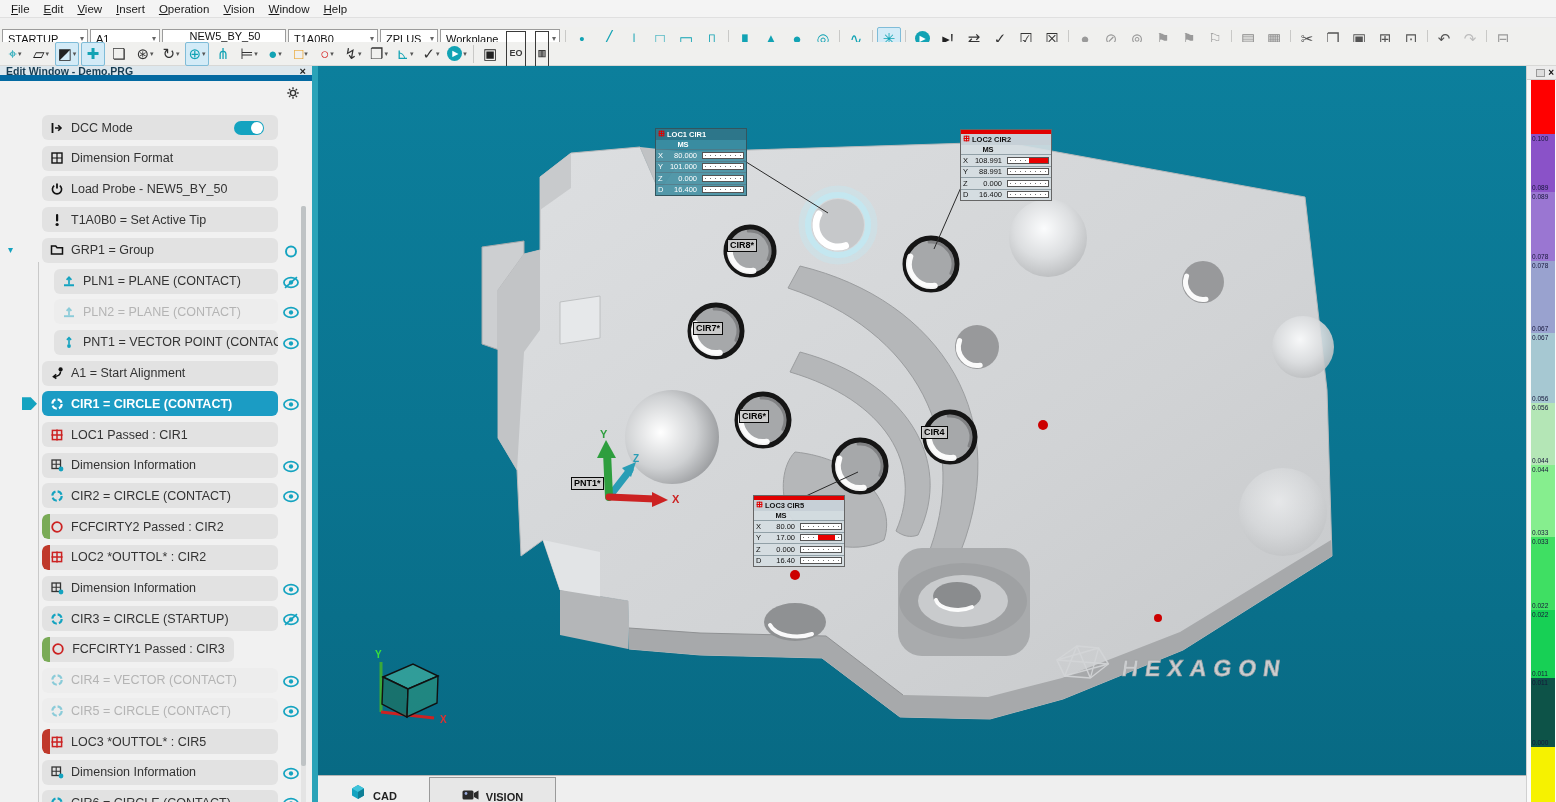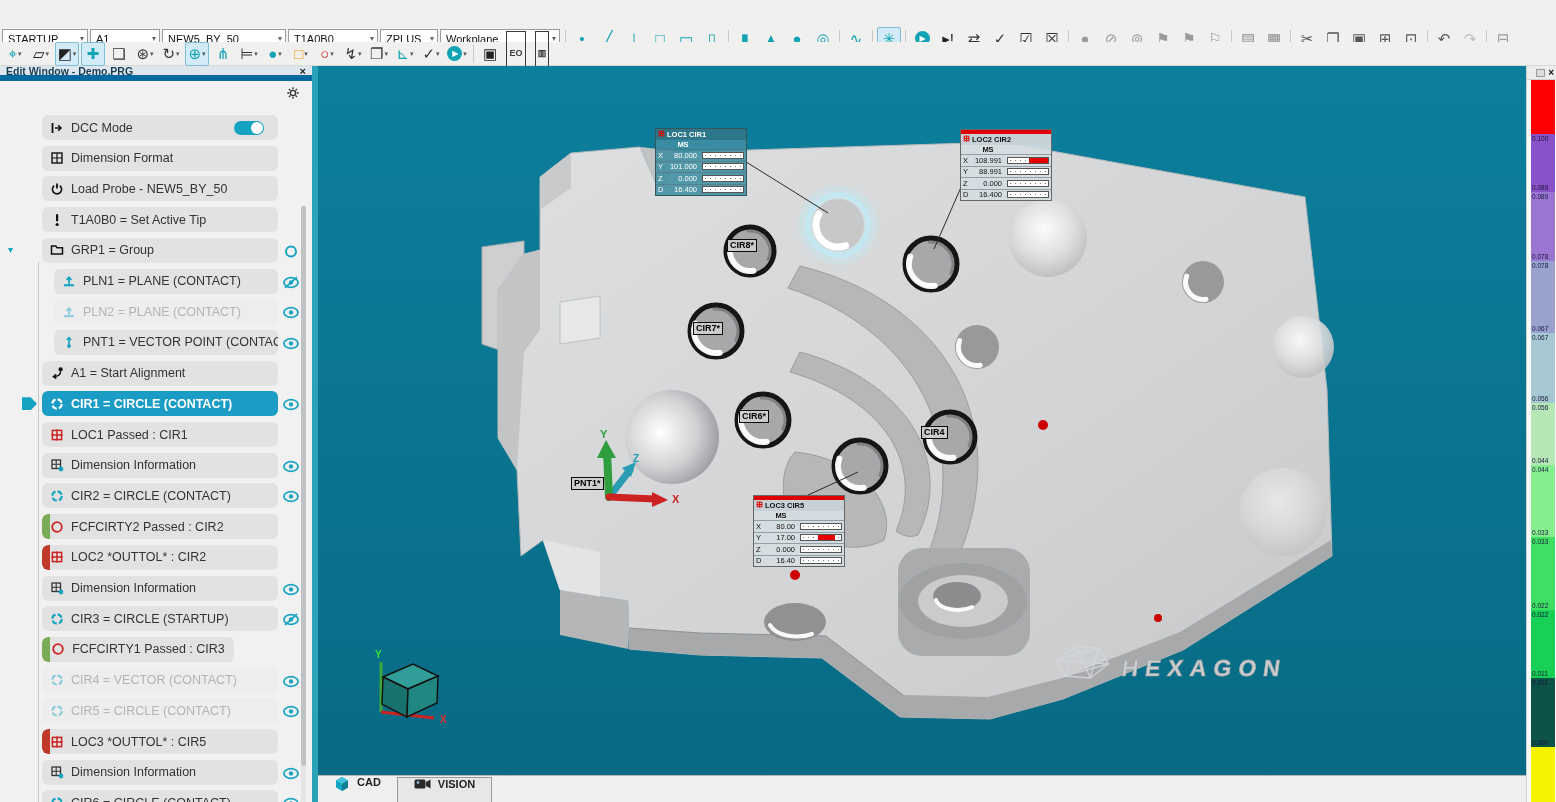--- a/index.html
+++ b/index.html
@@ -87,39 +87,49 @@
   #scale-head{position:absolute;left:0;top:0;width:100%;height:14px;background:#ececec;border-bottom:1px solid #cfcfcf;
               display:flex;align-items:center;justify-content:flex-end;gap:3px;padding-right:2px;box-sizing:border-box;}
   #scale-head .mini{width:7px;height:6px;border:1px solid #9a9a9a;background:#ddd;}
   #scale-head .x{font-size:10px;font-weight:bold;color:#111;line-height:1;}
   #scale-col{position:absolute;left:4px;top:14px;width:24px;}
   .sseg{width:100%;}
   .slab{position:absolute;left:1px;width:100%;font-size:6.5px;color:#16163a;line-height:7px;}
   
   #tabbar{position:absolute;left:318px;top:775px;width:1208px;height:27px;background:#efefef;border-top:1px solid #b5b5b5;
           display:flex;align-items:center;box-sizing:border-box;}
-  .tab{display:flex;align-items:flex-start;gap:7px;font-size:11px;font-weight:bold;color:#222;height:100%;padding:0 16px;box-sizing:border-box;}
+  .tab{display:flex;align-items:flex-end;gap:7px;font-size:11px;font-weight:bold;color:#222;height:100%;padding:0 32px;box-sizing:border-box;}
   .tab.boxed{border:1px solid #9a9a9a;border-bottom:none;background:#e7e7e7;height:26px;margin-top:1px;}
 </style>
 </head>
 <body>
 
 <div id="app">
 
+  <div class="menubar" id="menubar">
+      <span class="menu-item">File</span>
+      <span class="menu-item">Edit</span>
+      <span class="menu-item">View</span>
+      <span class="menu-item">Insert</span>
+      <span class="menu-item">Operation</span>
+      <span class="menu-item">Vision</span>
+      <span class="menu-item">Window</span>
+      <span class="menu-item">Help</span>
+    </div>
 
   <div class="toolbar" id="tb1">
       <span class="combo" style="width: 86px;">
         <span>STARTUP</span>
         <span class="dd">▾</span>
       </span>
       <span class="combo" style="width: 70px;">
         <span>A1</span>
         <span class="dd">▾</span>
       </span>
-      <span class="combo" style="width: 124px;">
+      <span class="combo" style="width: 124px; flex-direction: column;">
         <span>NEW5_BY_50</span>
         <span class="dd">▾</span>
       </span>
       <span class="combo" style="width: 90px;">
         <span>T1A0B0</span>
         <span class="dd">▾</span>
       </span>
       <span class="combo" style="width: 58px;">
         <span>ZPLUS</span>
         <span class="dd">▾</span>

